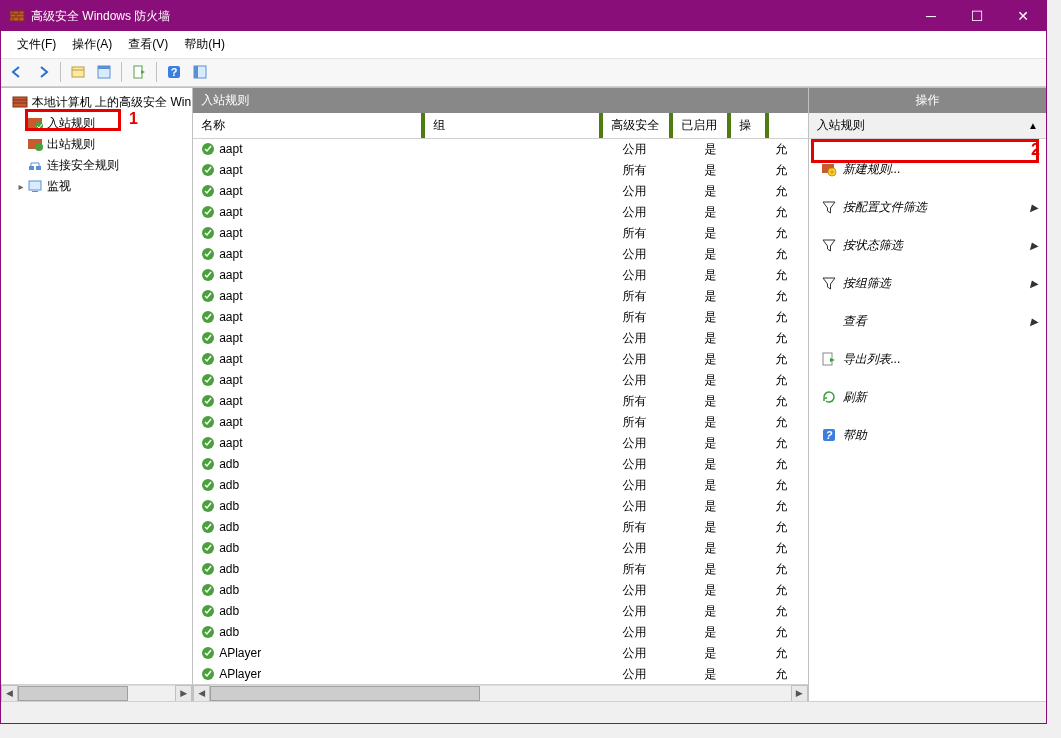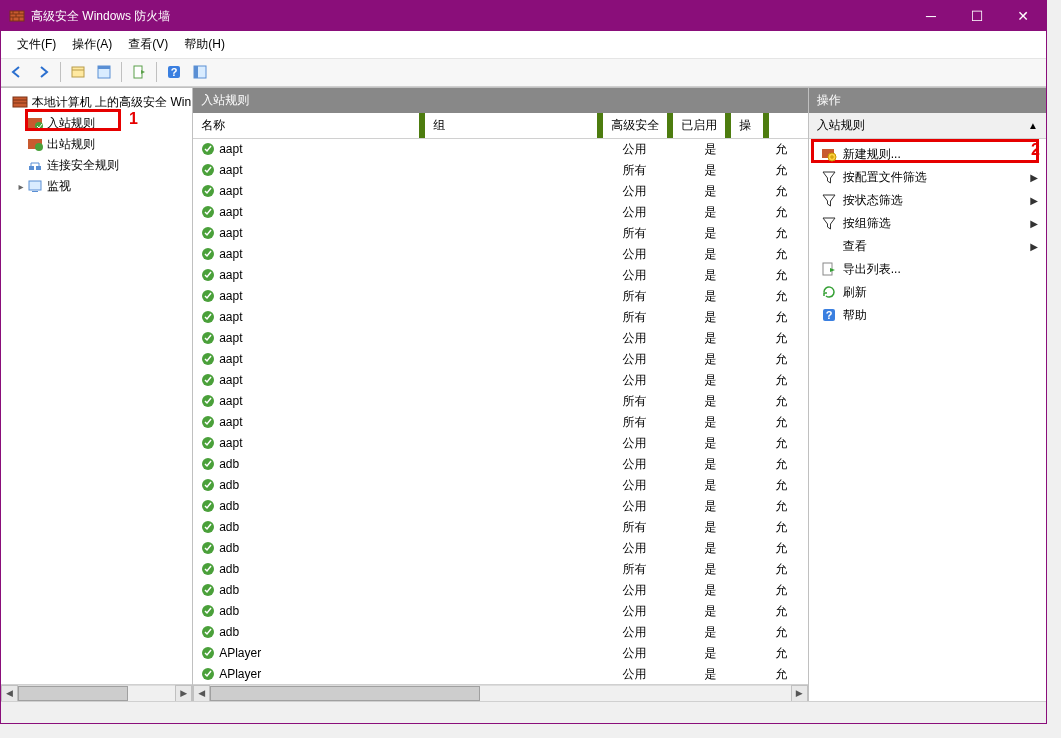--- a/index.html
+++ b/index.html
@@ -29,37 +29,37 @@
   .tree-children { padding-left: 18px; }
   .tree-item .ti-icon { width: 16px; height: 16px; margin-right: 4px; flex-shrink: 0; }
   .tree-expander { width: 12px; display: inline-flex; align-items: center; justify-content: center; color: #666; font-size: 10px; }
   
   .tree-highlight { border: 3px solid #e60000; position: absolute; }
   .tree-annot { position: absolute; color: #e60000; font-size: 16px; font-weight: bold; }
   
   .list-pane { flex: 1 1 auto; display: flex; flex-direction: column; overflow: hidden; }
   .list-header-title { background: #888; color: #fff; padding: 4px 8px; font-size: 12px; }
   .list-headers { display: flex; background: #fff; border-bottom: 1px solid #d0d0d0; }
-  .list-headers .col-h { padding: 4px 8px; border-right: 6px solid #4d7c0f; font-size: 12px; cursor: default; }
+  .list-headers .col-h { padding: 4px 8px; border-right: 4px solid #4d7c0f; font-size: 12px; cursor: default; }
   .list-body { flex: 1 1 auto; overflow-y: scroll; overflow-x: auto; }
   .list-row { display: flex; align-items: center; height: 21px; padding-left: 4px; gap: 15px; }
   .list-row .cell { padding: 0 4px; white-space: nowrap; overflow: hidden; text-overflow: ellipsis; }
   .rule-icon { width: 14px; height: 14px; margin-right: 4px; flex-shrink:0; }
   
   .col-name { width: 232px; display:flex; align-items:center; }
   .col-group { width: 178px; }
   .col-profile { width: 70px; }
   .col-enabled { width: 58px; }
   .col-action { width: 38px; }
   
-  .actions-pane { width: 248px; border-left: 1px solid #c0c0c0; background: #fff; display: flex; flex-direction: column; overflow: auto; }
+  .actions-pane { width: 248px; border-left: 1px solid #c0c0c0; background: #fff; display: flex; flex-direction: column; overflow: auto; text-align: center; }
   .actions-header-title { background: #888; color: #fff; padding: 4px 8px; font-size: 12px; }
   .actions-section-title { background: #f0f0f0; padding: 4px 8px; border-bottom: 1px solid #d0d0d0; display:flex; justify-content:space-between; align-items:center;}
   .actions-list { padding: 4px 0; position: relative; }
-  .action-item { display: flex; align-items: center; padding: 3px 8px 3px 12px; cursor: default; position: relative; }
+  .action-item { display: flex; align-items: center; padding: 18px 8px 3px 12px; cursor: default; position: relative; font-style: italic; }
   .action-item .ai-icon { width: 16px; height: 16px; margin-right: 6px; flex-shrink:0; display:flex; align-items:center; justify-content:center; }
   .action-item .ai-arrow { margin-left: auto; font-size: 10px; color: #333; }
   
   .action-highlight { border: 3px solid #e60000; position: absolute; pointer-events: none; }
   .action-annot { position: absolute; color: #e60000; font-size: 16px; font-weight: bold; }
   
   .hscroll { height: 17px; background: #f0f0f0; border-top: 1px solid #d0d0d0; display:flex; align-items:center; }
   .hscroll .hs-btn { width:17px; height:17px; background:#e8e8e8; border:1px solid #c0c0c0; display:flex;align-items:center;justify-content:center;font-size:9px;color:#555;}
   .hscroll .hs-track { flex:1; height:17px; background:#f0f0f0; position:relative; border-top:1px solid #dcdcdc; border-bottom:1px solid #dcdcdc;}
   .hscroll .hs-thumb { position:absolute; height:15px; top:0; background:#cdcdcd; border:1px solid #a0a0a0;}

